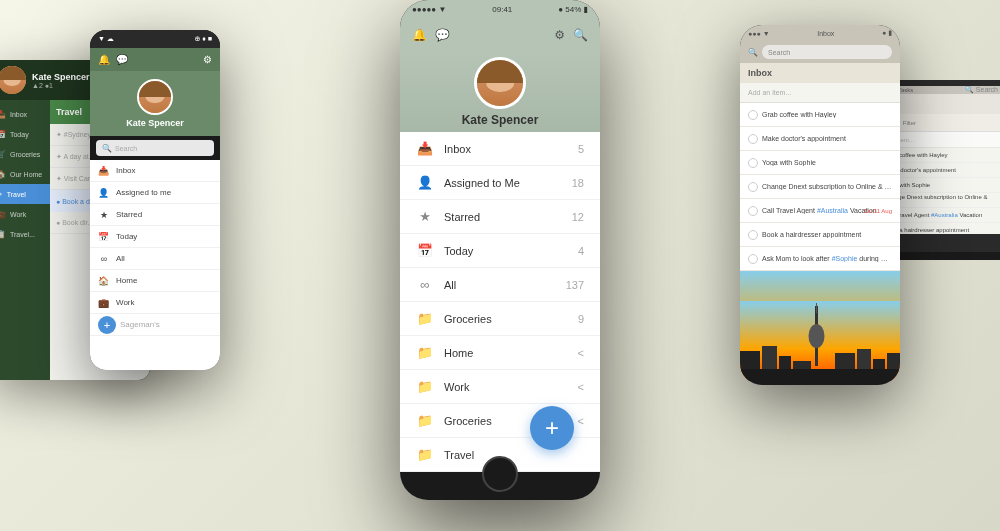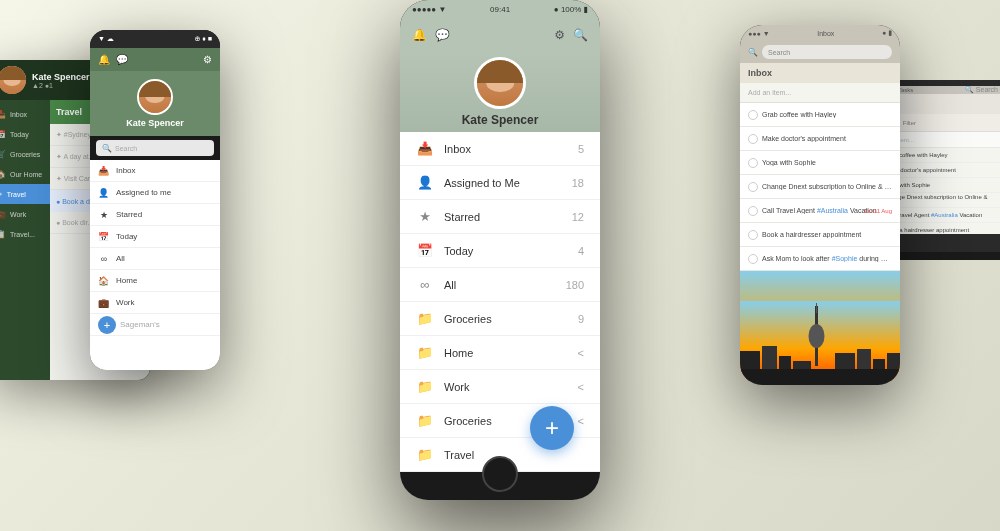--- a/index.html
+++ b/index.html
@@ -795,21 +795,21 @@
       <span style="width:18px;height:18px;background:#4a90d9;border-radius:50%;display:inline-flex;align-items:center;justify-content:center;color:#fff;font-size:11px;">+</span>
       <span>Sageman's</span>
     </div>
   </div>
 </div>
 
 <div class="iphone-main">
   <div class="status-bar">
     <span>●●●●● ▼</span>
     <span>09:41</span>
-    <span>● 100% ▮</span>
+    <span>● 54% ▮</span>
   </div>
   <div class="app-header">
     <div class="app-header-icons">
       <span>🔔</span>
       <span>💬</span>
     </div>
     <div class="app-header-icons">
       <span>⚙</span>
       <span>🔍</span>
     </div>
@@ -838,21 +838,21 @@
         <span class="badge badge-num">12</span>
       </div>
       <div class="nav-item">
         <span class="nav-icon">📅</span>
         <span>Today</span>
         <span class="badge badge-num">4</span>
       </div>
       <div class="nav-item">
         <span class="nav-icon">∞</span>
         <span>All</span>
-        <span class="badge badge-num">180</span>
+        <span class="badge badge-num">137</span>
       </div>
       <div class="nav-item">
         <span class="nav-icon">📁</span>
         <span>Groceries</span>
         <span class="badge badge-num">9</span>
       </div>
       <div class="nav-item">
         <span class="nav-icon">📁</span>
         <span>Home</span>
         <span class="badge badge-num">&lt;</span>

